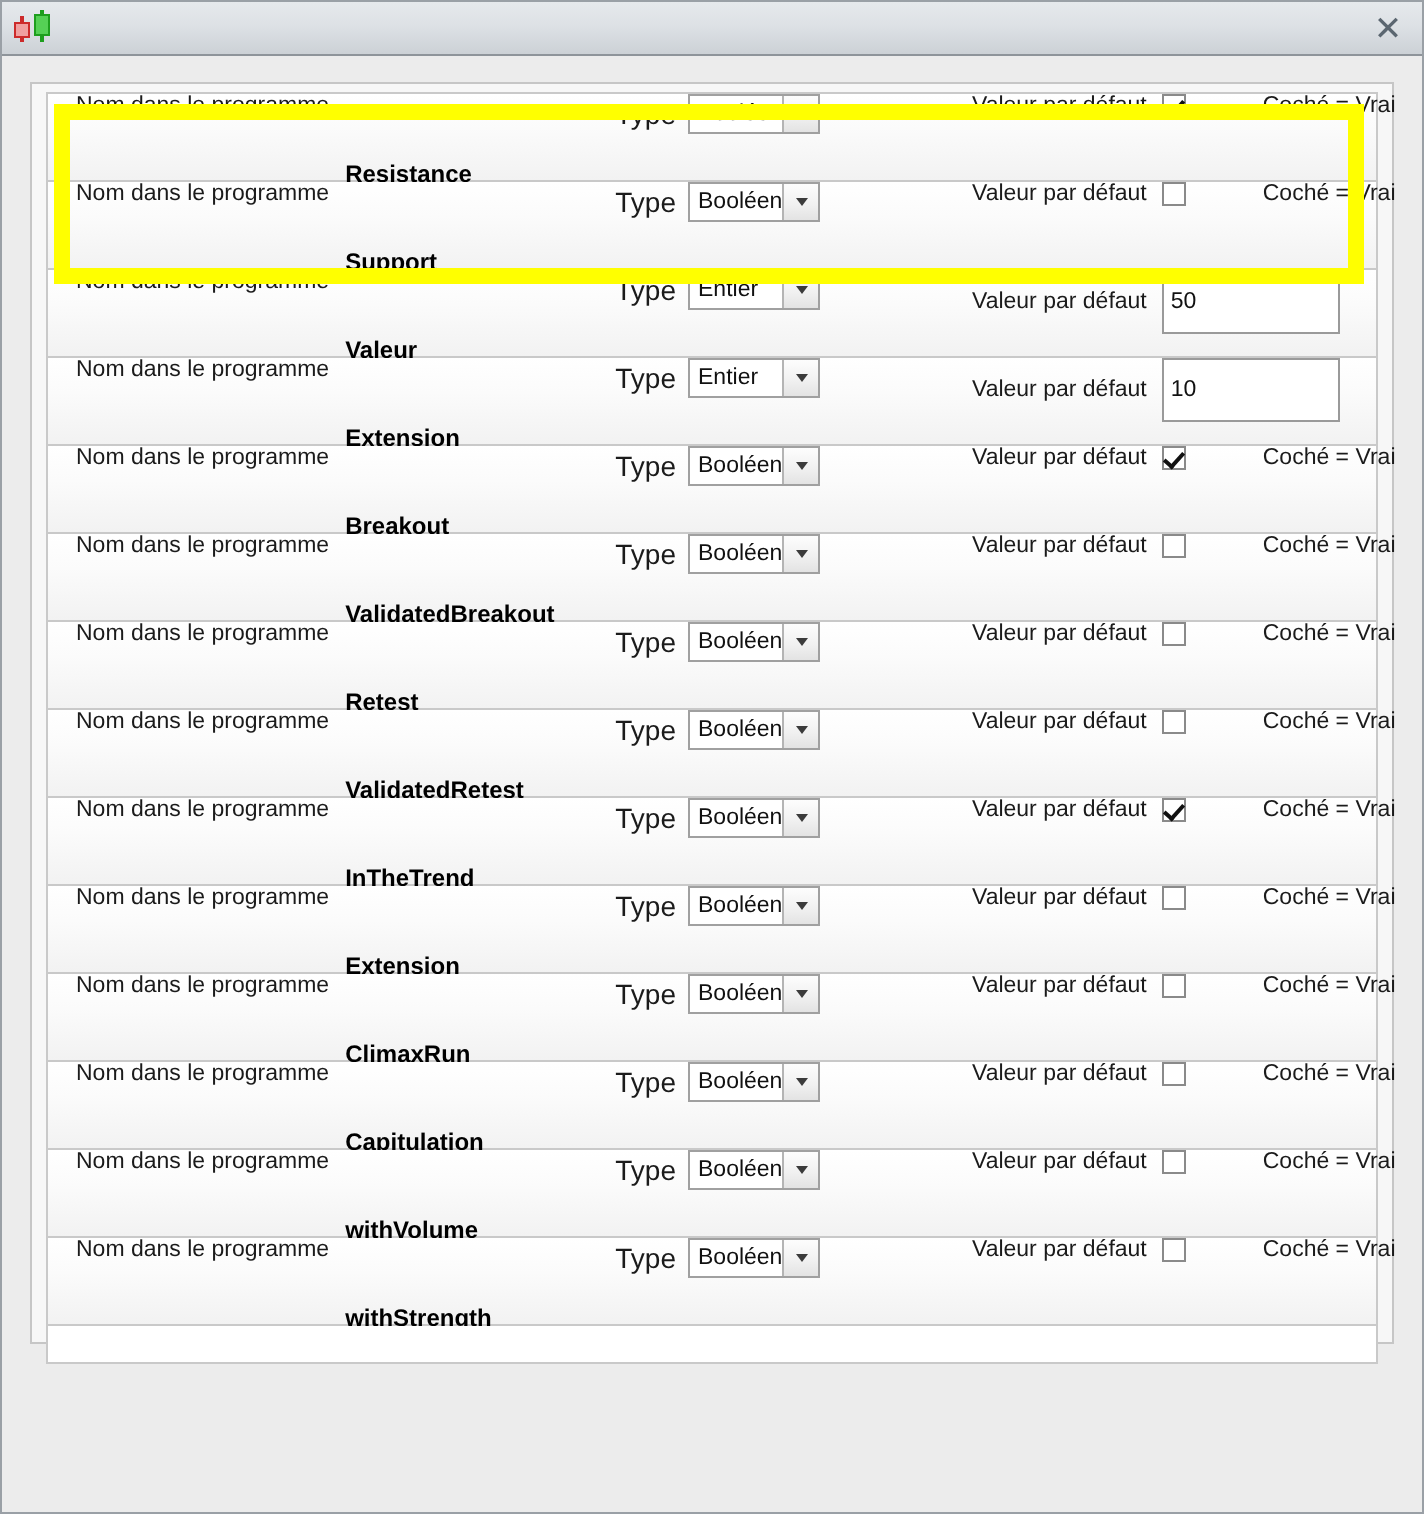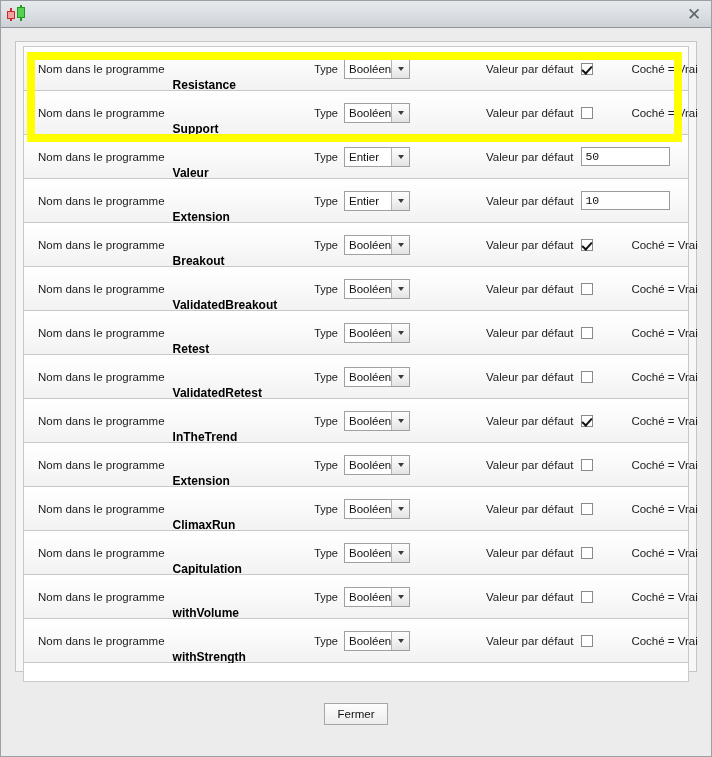--- a/index.html
+++ b/index.html
@@ -113,21 +113,21 @@
     border-bottom: none;
     background: #ffffff;
     box-sizing: border-box;
   }
 
   .row {
     position: relative;
     height: 44px;
     box-sizing: border-box;
     display: flex;
-    align-items: center;
+    align-items: flex-start;
     padding: 0 12px 0 14px;
     background: linear-gradient(to bottom, #ffffff 0%, #fbfbfb 40%, #f2f2f2 100%);
     border-bottom: 1px solid #c9c9c9;
   }
   .row.row-empty {
     height: 19px;
     background: #ffffff;
   }
 
   .lbl {
@@ -145,21 +145,21 @@
   }
 
   .spacer { flex: 1 1 auto; }
 
   .type-group {
     display: flex;
     align-items: center;
     flex: 0 0 auto;
   }
   .type-label {
-    font-size: 11px;
+    font-size: 14px;
     color: #1b1b1b;
     margin-right: 6px;
   }
 
   
   .combo {
     display: flex;
     align-items: stretch;
     height: 20px;
     width: 66px;
@@ -238,25 +238,25 @@
   }
   .check-label {
     font-size: 11.5px;
     color: #1b1b1b;
     margin-left: 6px;
     white-space: nowrap;
   }
 
   .textinput {
     width: 89px;
-    height: 19px;
+    height: 32px;
     box-sizing: border-box;
     border: 1px solid #9a9a9a;
     background: #ffffff;
-    font-family: Liberation Mono, monospace;
+    font-family: Liberation Sans, sans-serif;
     font-size: 11.5px;
     color: #111;
     padding: 0 3px;
     outline: none;
   }
 
   
   .highlight {
     position: absolute;
     left: 11px;
@@ -599,18 +599,15 @@
                 <span class="checkbox"></span>
                 <span class="check-label">Coché = Vrai</span>
               </label>
             </div>
           </div>
           <div class="row row-empty"></div>
         </div>
       <div class="highlight"></div>
     </div>
 
-    <div class="footer">
-      <button class="fermer-btn">Fermer</button>
-    </div>
 
   </div>
 </div>
 
 </body></html>

